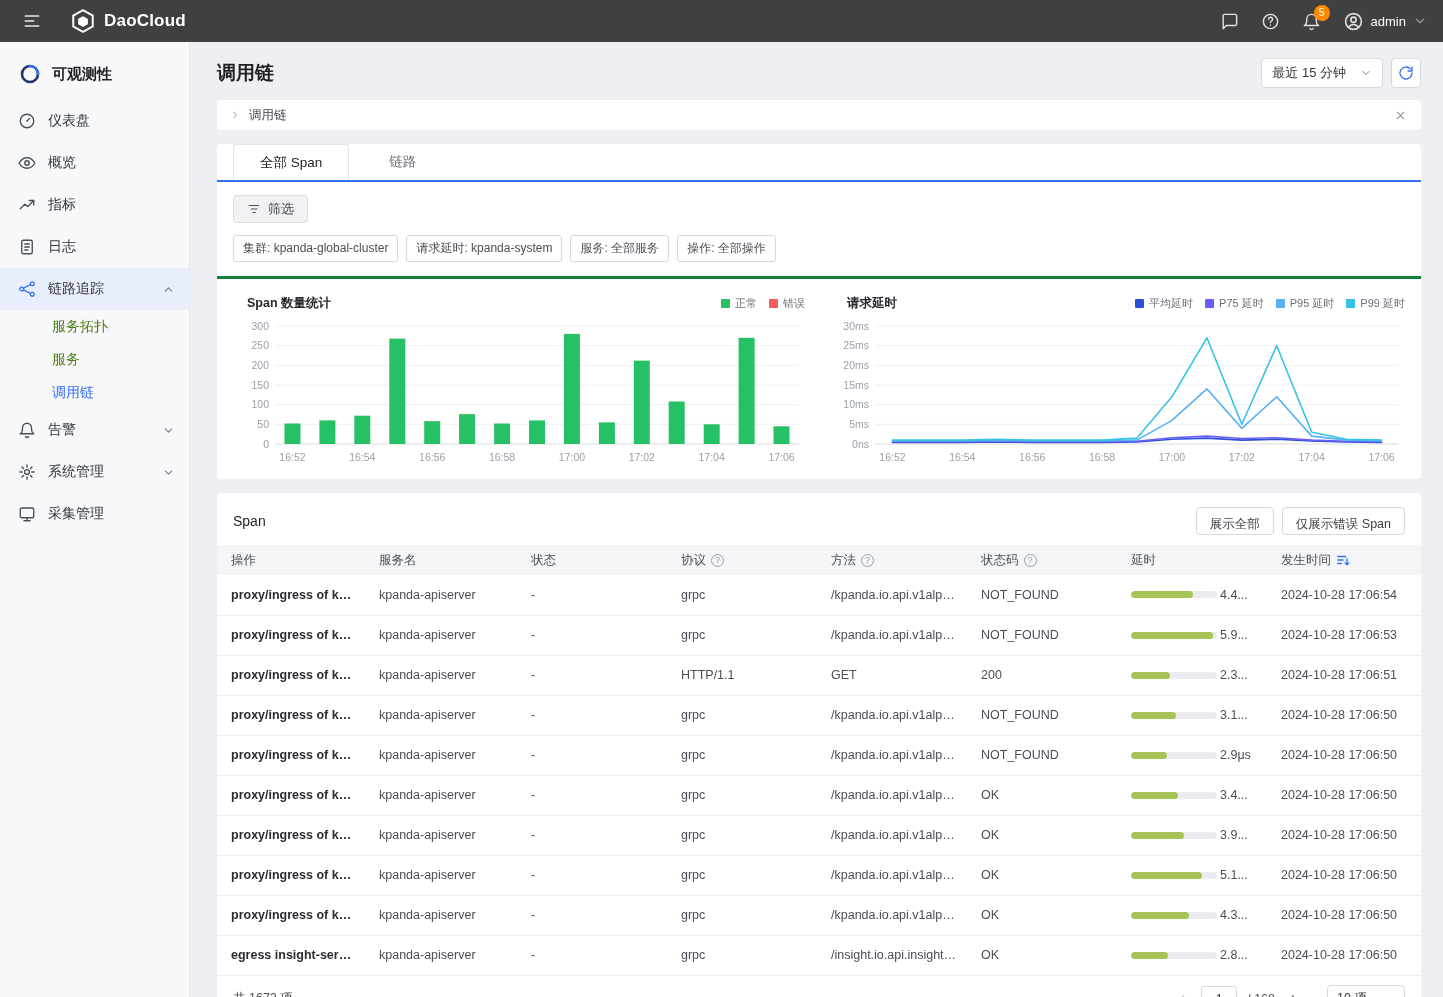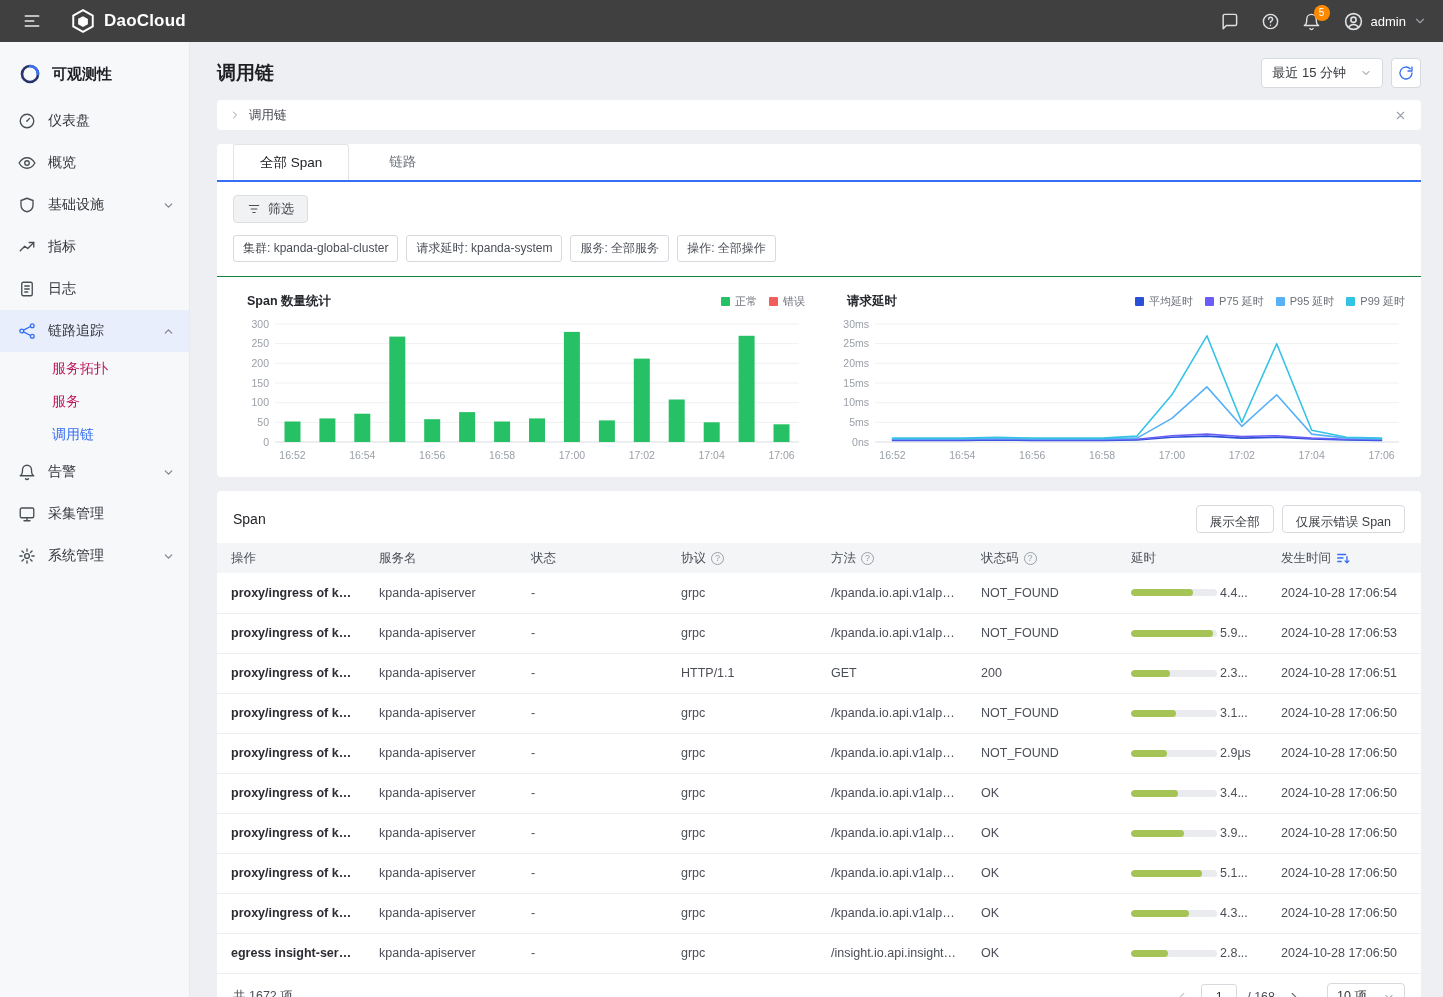--- a/index.html
+++ b/index.html
@@ -21,21 +21,21 @@
   
   .layout { display: flex; height: 955px; }
   .sidebar { width: 190px; background: #f7f8fa; border-right: 1px solid #e8e9ec; flex: none; padding-top: 14px; }
   .sidebar-title { display: flex; align-items: center; gap: 10px; padding: 6px 18px 14px; font-size: 15px; font-weight: bold; color: #1d1f23; }
   .nav-item { display: flex; align-items: center; height: 42px; padding: 0 14px 0 18px; cursor: pointer; color: #33363c; font-size: 14px; }
   .nav-icon { width: 18px; height: 18px; margin-right: 12px; color: #4a4e55; display: flex; align-items: center; }
   .nav-label { flex: 1; }
   .nav-chevron { color: #7a7f88; display: flex; }
   .nav-item.parent-active { background: #e8eefb; }
   .nav-item.parent-active .nav-icon { color: #366ef4; }
-  .subnav .sub-item { height: 33px; display: flex; align-items: center; padding-left: 52px; font-size: 14px; color: #be185d; cursor: pointer; }
+  .subnav .sub-item { height: 33px; display: flex; align-items: center; padding-left: 52px; font-size: 14px; color: #4d7c0f; cursor: pointer; }
   .subnav .sub-item.active { color: #366ef4; }
 
   
   .main { flex: 1; padding: 16px 22px 0 27px; overflow: hidden; }
   .page-header { display: flex; align-items: center; justify-content: space-between; }
   .page-title { font-size: 19px; font-weight: bold; color: #1d1f23; }
   .header-actions { display: flex; align-items: center; gap: 8px; }
   .time-select { height: 30px; background: #fff; border: 1px solid #d6d9de; border-radius: 4px; display: flex; align-items: center; gap: 14px; padding: 0 10px; font-size: 13px; color: #33363c; cursor: pointer; }
   .refresh-btn { width: 30px; height: 30px; background: #fff; border: 1px solid #d6d9de; border-radius: 4px; display: flex; align-items: center; justify-content: center; color: #366ef4; cursor: pointer; }
 
@@ -47,21 +47,21 @@
   .card-top { margin-top: 14px; }
   .card-span { margin-top: 14px; }
 
   
   .tabs { display: flex; align-items: flex-end; border-bottom: 2px solid #366ef4; padding: 0; height: 38px; }
   .tab { padding: 0 26px; height: 36px; display: flex; align-items: center; font-size: 13.5px; color: #6b7078; cursor: pointer; }
   .tab.active { color: #1d1f23; font-weight: 500; background: #fff; border: 1px solid #e2e4e8; border-bottom: none; border-radius: 3px 3px 0 0; margin-left: 16px; }
   .tab:not(.active) { margin-left: 14px; }
 
   
-  .filter-section { padding: 13px 16px 14px; border-bottom: 1px solid #15803d; }
+  .filter-section { padding: 13px 16px 14px; border-bottom: 3px solid #15803d; }
   .filter-btn { height: 28px; display: inline-flex; align-items: center; gap: 7px; padding: 0 13px; background: #f1f2f4; border: 1px solid #dcdee3; border-radius: 4px; font-size: 13px; color: #3c3f45; cursor: pointer; }
   .filter-tags { margin-top: 12px; display: flex; gap: 8px; flex-wrap: wrap; }
   .filter-tag { border: 1px solid #d6d9de; border-radius: 3px; padding: 4px 9px; font-size: 12px; color: #4a4e56; background: #fff; }
 
   
   .charts-row { display: flex; gap: 28px; padding: 16px 16px 8px; }
   .chart { width: 572px; }
   .chart-head { display: flex; align-items: center; justify-content: space-between; margin-bottom: 4px; padding-left: 14px; }
   .chart-title { font-size: 12.5px; font-weight: bold; color: #26282d; }
   .legend { display: flex; gap: 12px; align-items: center; }
@@ -180,33 +180,20 @@
           <span class="nav-icon">
               <svg width="18" height="18" viewBox="0 0 24 24" fill="none" stroke="currentColor" stroke-width="1.8">
                 <path d="M1.5 12s4-7 10.5-7 10.5 7 10.5 7-4 7-10.5 7S1.5 12 1.5 12z"></path>
                 <circle cx="12" cy="12" r="3"></circle>
               </svg>
             </span>
           <span class="nav-label">概览</span>
         </div>
         <div class="nav-item">
           <span class="nav-icon">
-              <svg width="18" height="18" viewBox="0 0 24 24" fill="none" stroke="currentColor" stroke-width="1.8" stroke-linejoin="round">
-                <path d="M12 3l8 3v6c0 5-3.5 8-8 9-4.5-1-8-4-8-9V6z"></path>
-              </svg>
-            </span>
-          <span class="nav-label">基础设施</span>
-          <span class="nav-chevron">
-              <svg width="13" height="13" viewBox="0 0 24 24" fill="none" stroke="currentColor" stroke-width="2" stroke-linecap="round" stroke-linejoin="round">
-                <polyline points="6 9 12 15 18 9"></polyline>
-              </svg>
-            </span>
-        </div>
-        <div class="nav-item">
-          <span class="nav-icon">
               <svg width="18" height="18" viewBox="0 0 24 24" fill="none" stroke="currentColor" stroke-width="1.8" stroke-linecap="round" stroke-linejoin="round">
                 <polyline points="3 17 9 11 13 14 21 6"></polyline>
                 <polyline points="15 6 21 6 21 12"></polyline>
               </svg>
             </span>
           <span class="nav-label">指标</span>
         </div>
         <div class="nav-item">
           <span class="nav-icon">
               <svg width="18" height="18" viewBox="0 0 24 24" fill="none" stroke="currentColor" stroke-width="1.8" stroke-linecap="round">
@@ -247,39 +234,39 @@
           <span class="nav-label">告警</span>
           <span class="nav-chevron">
               <svg width="13" height="13" viewBox="0 0 24 24" fill="none" stroke="currentColor" stroke-width="2" stroke-linecap="round" stroke-linejoin="round">
                 <polyline points="6 9 12 15 18 9"></polyline>
               </svg>
             </span>
         </div>
         <div class="nav-item">
           <span class="nav-icon">
               <svg width="18" height="18" viewBox="0 0 24 24" fill="none" stroke="currentColor" stroke-width="1.8" stroke-linecap="round">
-                <rect x="3" y="4" width="18" height="13" rx="2"></rect>
-                <path d="M8 21h8M12 17v4"></path>
-              </svg>
-            </span>
-          <span class="nav-label">采集管理</span>
-        </div>
-        <div class="nav-item">
-          <span class="nav-icon">
-              <svg width="18" height="18" viewBox="0 0 24 24" fill="none" stroke="currentColor" stroke-width="1.8" stroke-linecap="round">
                 <circle cx="12" cy="12" r="3.2"></circle>
                 <path d="M12 2.5v3M12 18.5v3M2.5 12h3M18.5 12h3M5.3 5.3l2.1 2.1M16.6 16.6l2.1 2.1M18.7 5.3l-2.1 2.1M7.4 16.6l-2.1 2.1"></path>
               </svg>
             </span>
           <span class="nav-label">系统管理</span>
           <span class="nav-chevron">
               <svg width="13" height="13" viewBox="0 0 24 24" fill="none" stroke="currentColor" stroke-width="2" stroke-linecap="round" stroke-linejoin="round">
                 <polyline points="6 9 12 15 18 9"></polyline>
               </svg>
             </span>
+        </div>
+        <div class="nav-item">
+          <span class="nav-icon">
+              <svg width="18" height="18" viewBox="0 0 24 24" fill="none" stroke="currentColor" stroke-width="1.8" stroke-linecap="round">
+                <rect x="3" y="4" width="18" height="13" rx="2"></rect>
+                <path d="M8 21h8M12 17v4"></path>
+              </svg>
+            </span>
+          <span class="nav-label">采集管理</span>
         </div>
       </nav>
     </aside>
 
     <main class="main">
       <div class="page-header">
         <h1 class="page-title">调用链</h1>
         <div class="header-actions">
           <div class="time-select">
             <span>最近 15 分钟</span>

